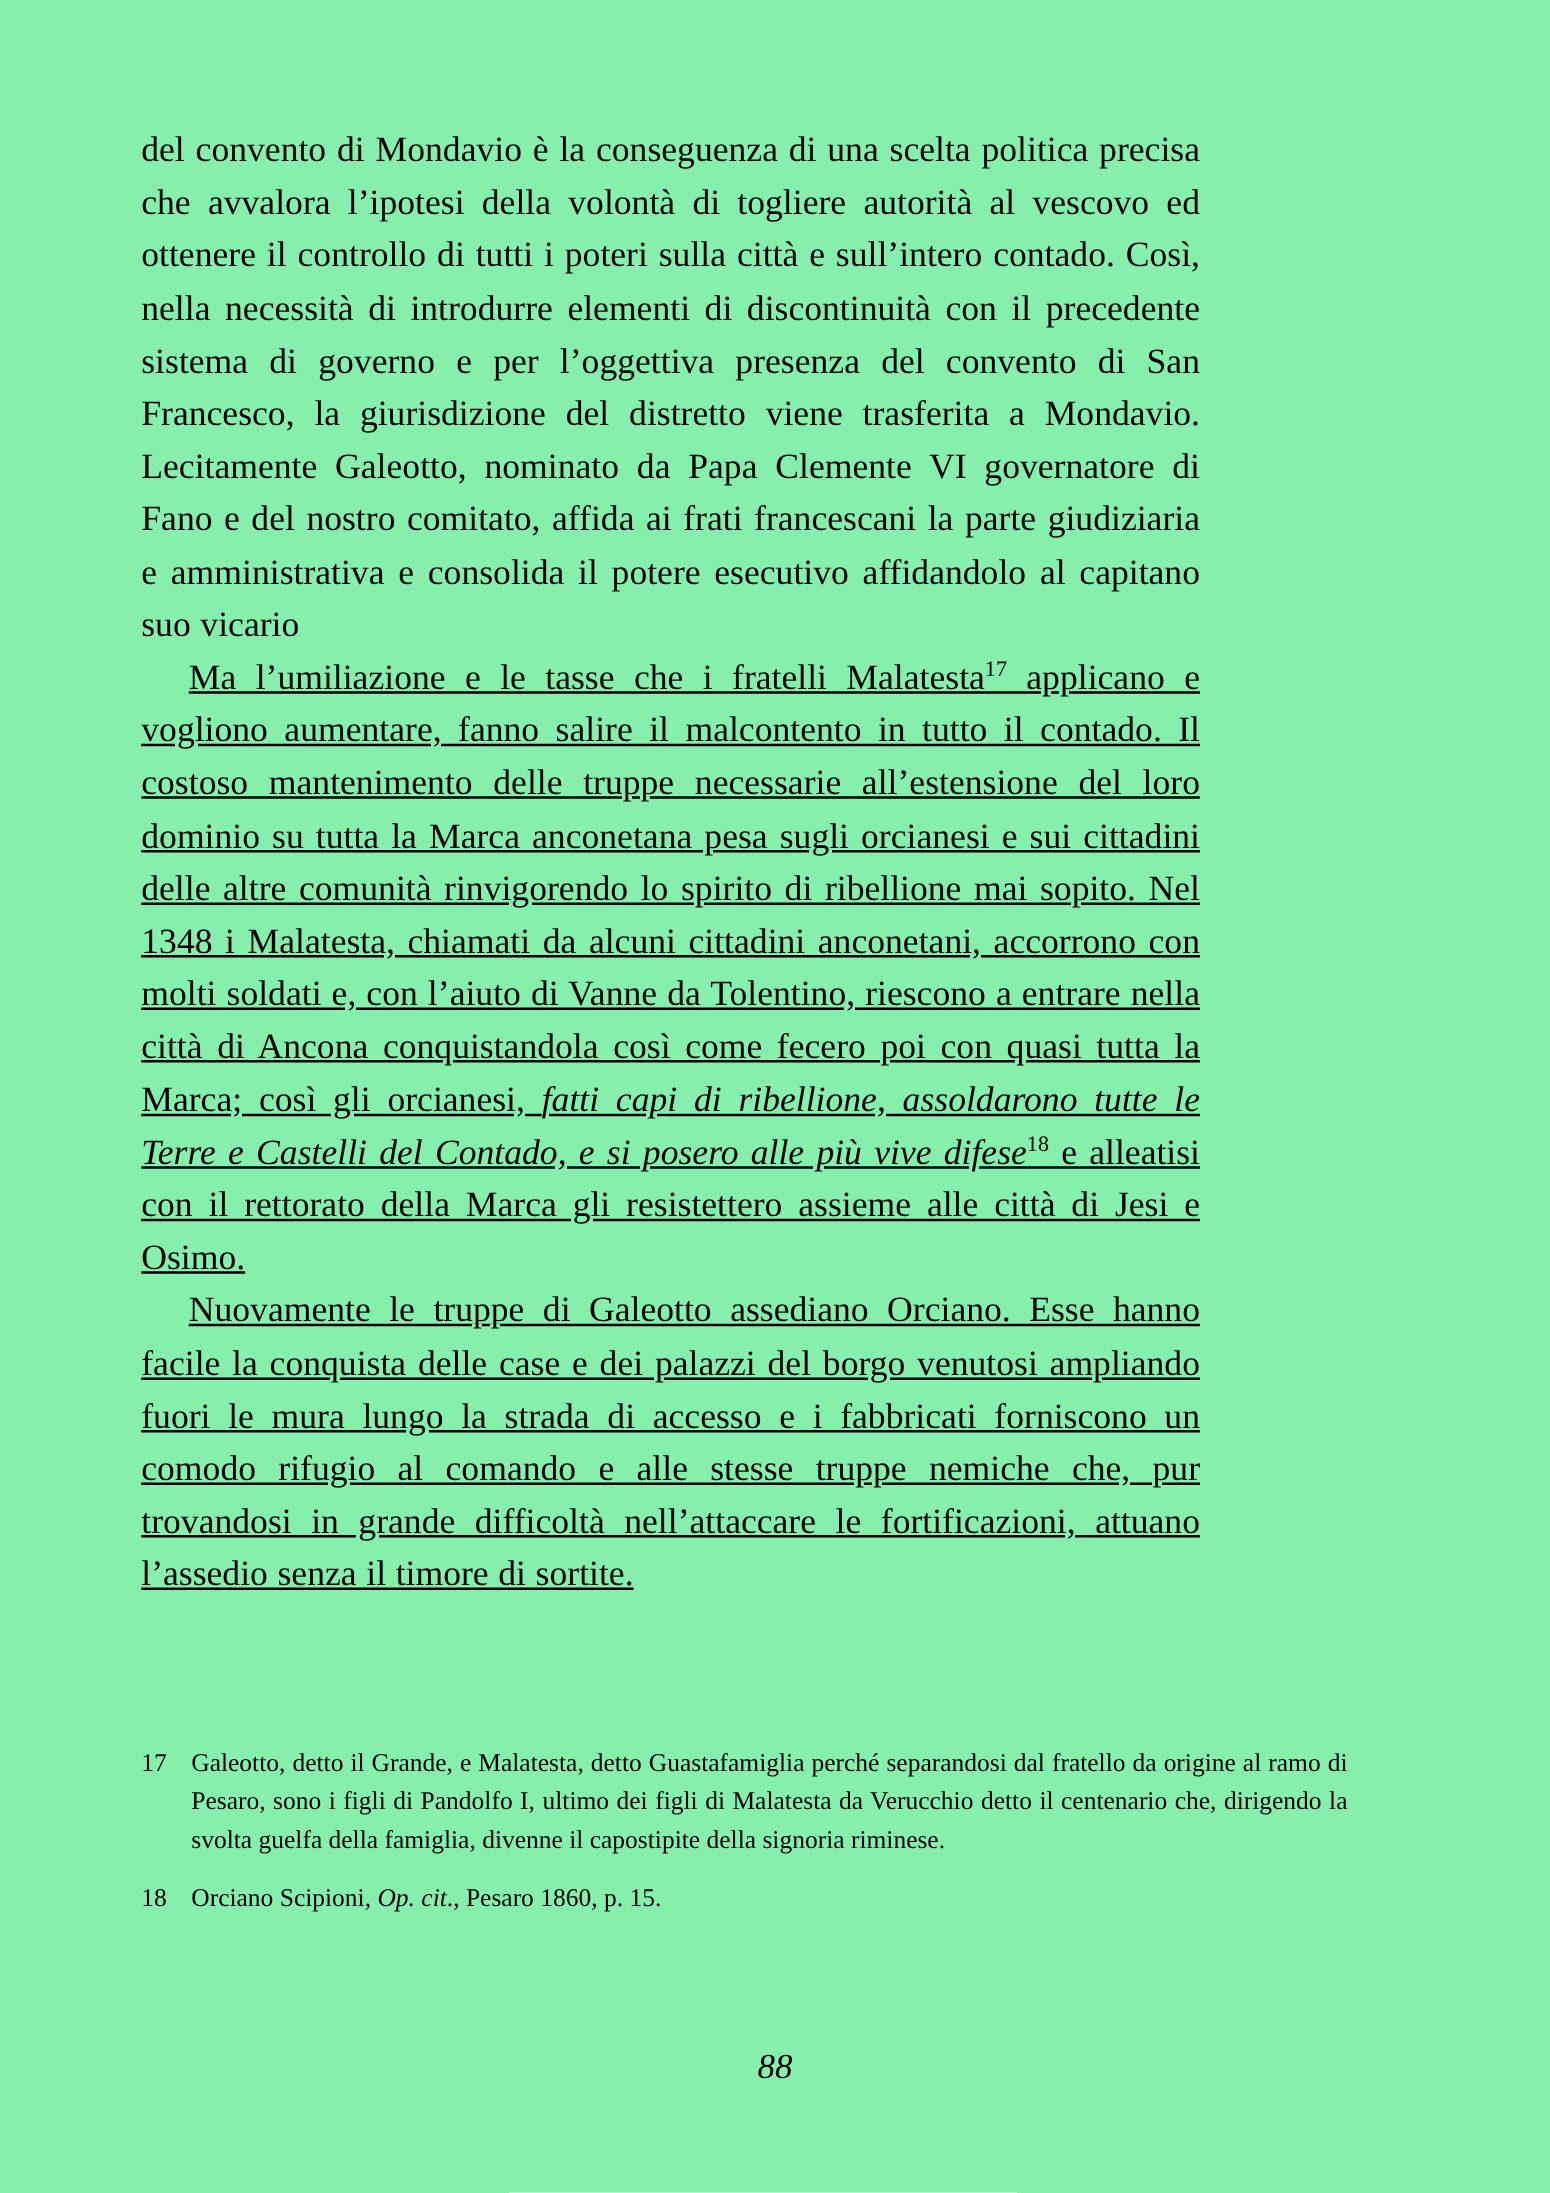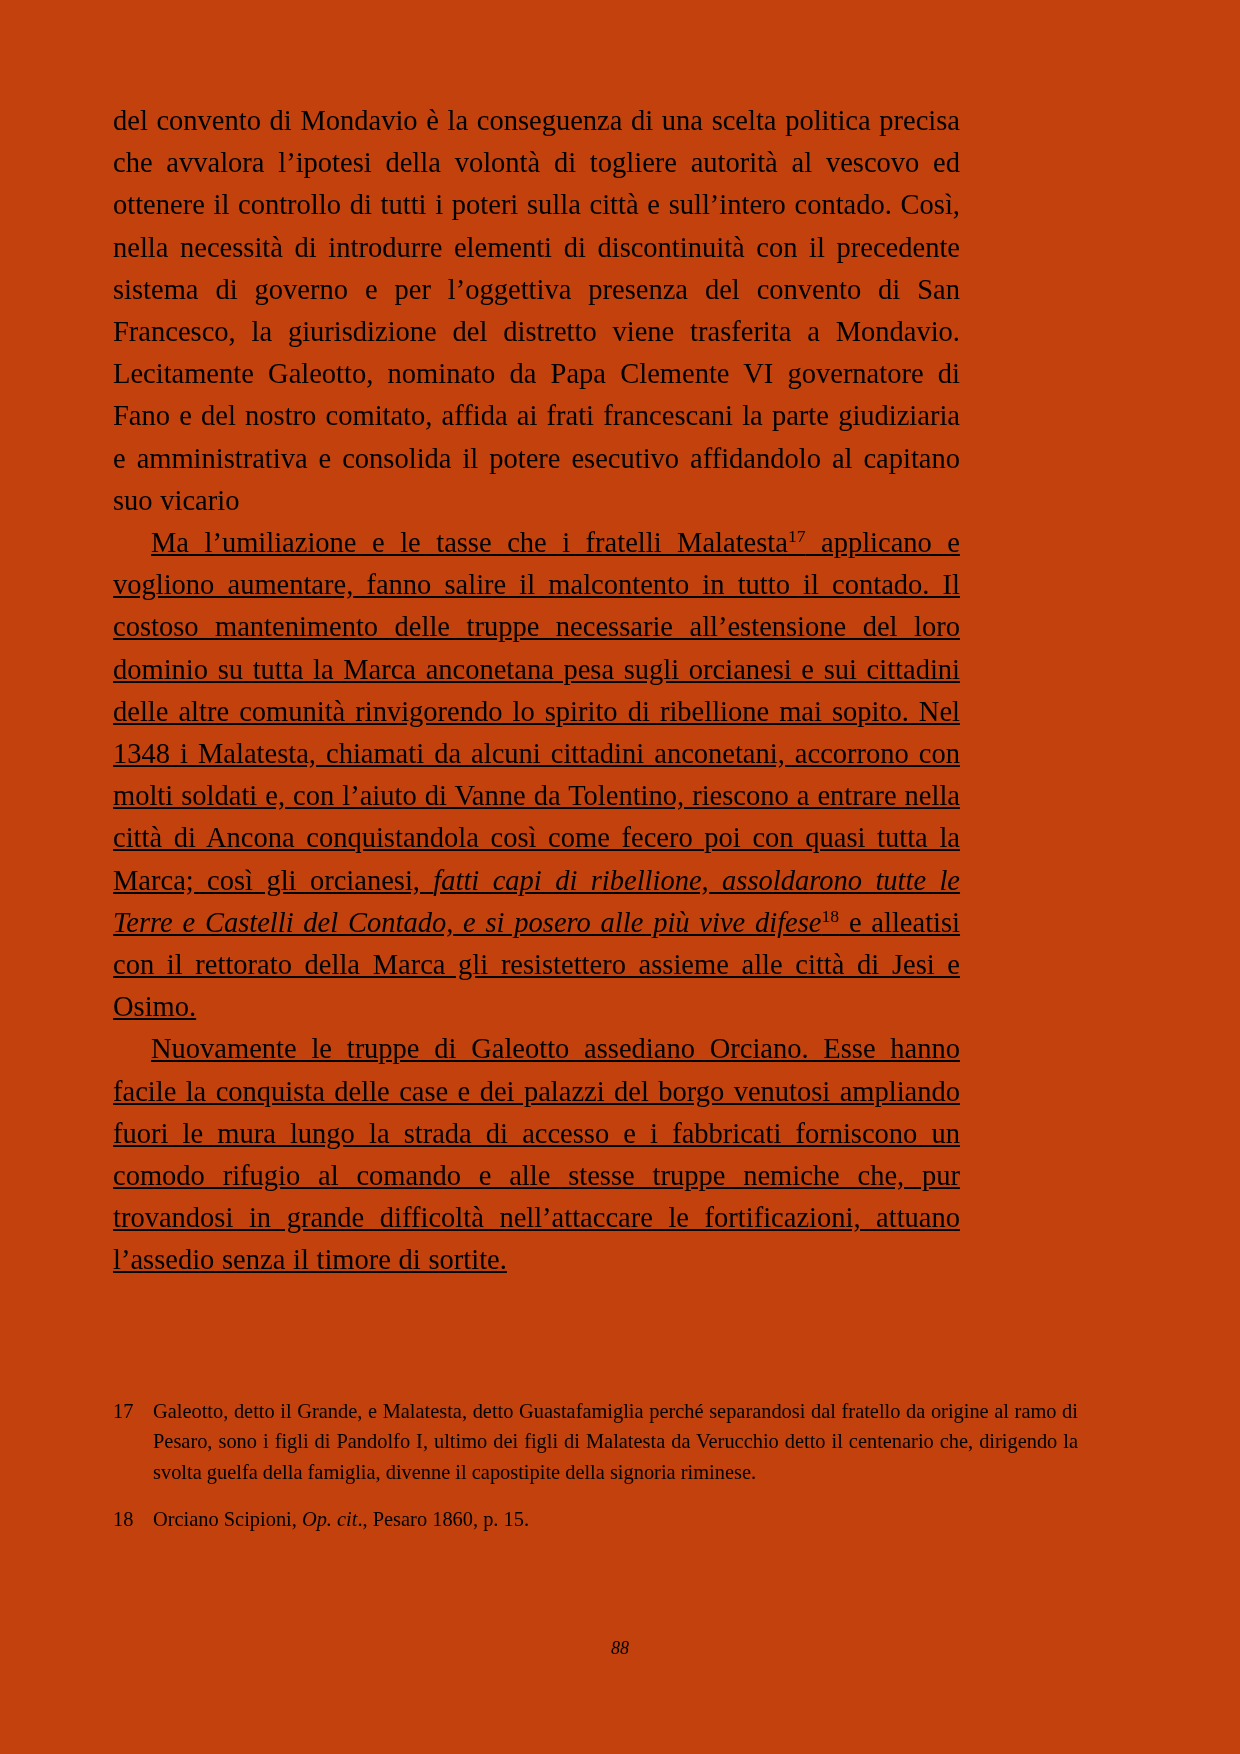--- a/index.html
+++ b/index.html
@@ -15,21 +15,21 @@
     font-family: "Liberation Serif", "DejaVu Serif", serif;
     color: #000000;
     overflow: hidden;
   }
 
   .page {
     position: absolute;
     left: 0; top: 0;
     width: 1240px;
     height: 1754px;
-    background: #c2410c;
+    background: #86efac;
   }
 
   .text-block {
     position: absolute;
     left: 113px;
     top: 100px;
     width: 847px;
   }
 
   p.body-par {
@@ -82,21 +82,21 @@
     text-align: justify;
     font-family: Liberation Serif, serif;
   }
 
   .folio {
     position: absolute;
     left: 0;
     top: 1638px;
     width: 1240px;
     text-align: center;
-    font-size: 18px;
+    font-size: 28px;
     font-style: italic;
   }
 </style>
 </head>
 <body>
 
 <div class="page">
 
   <div class="text-block">
 

